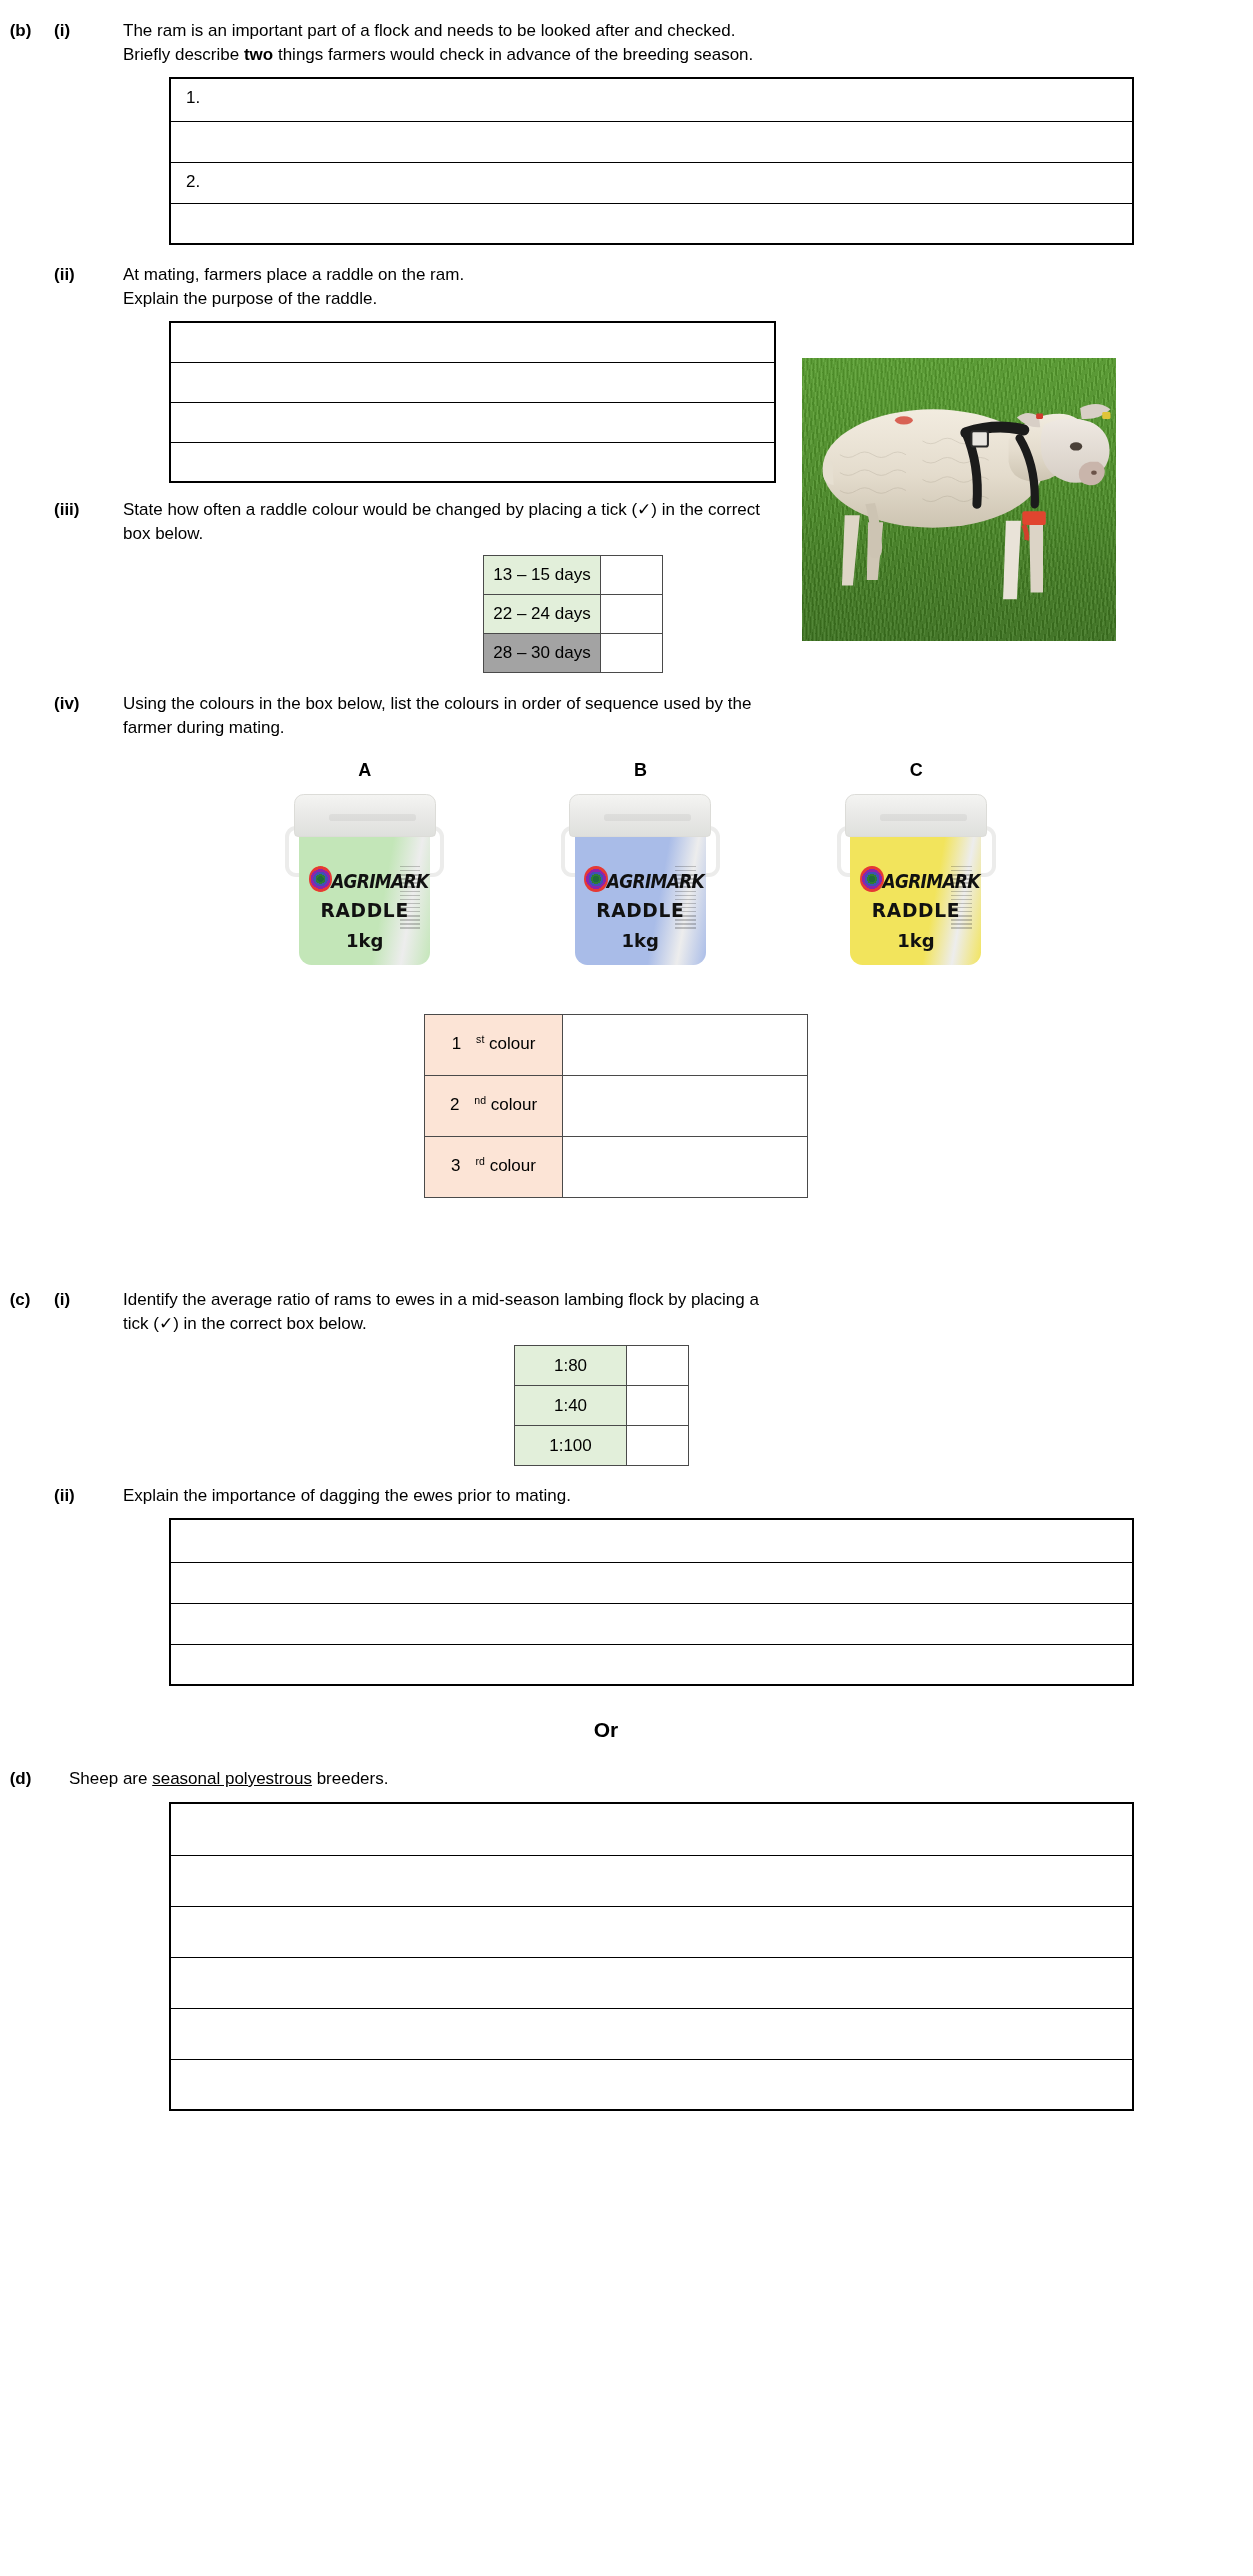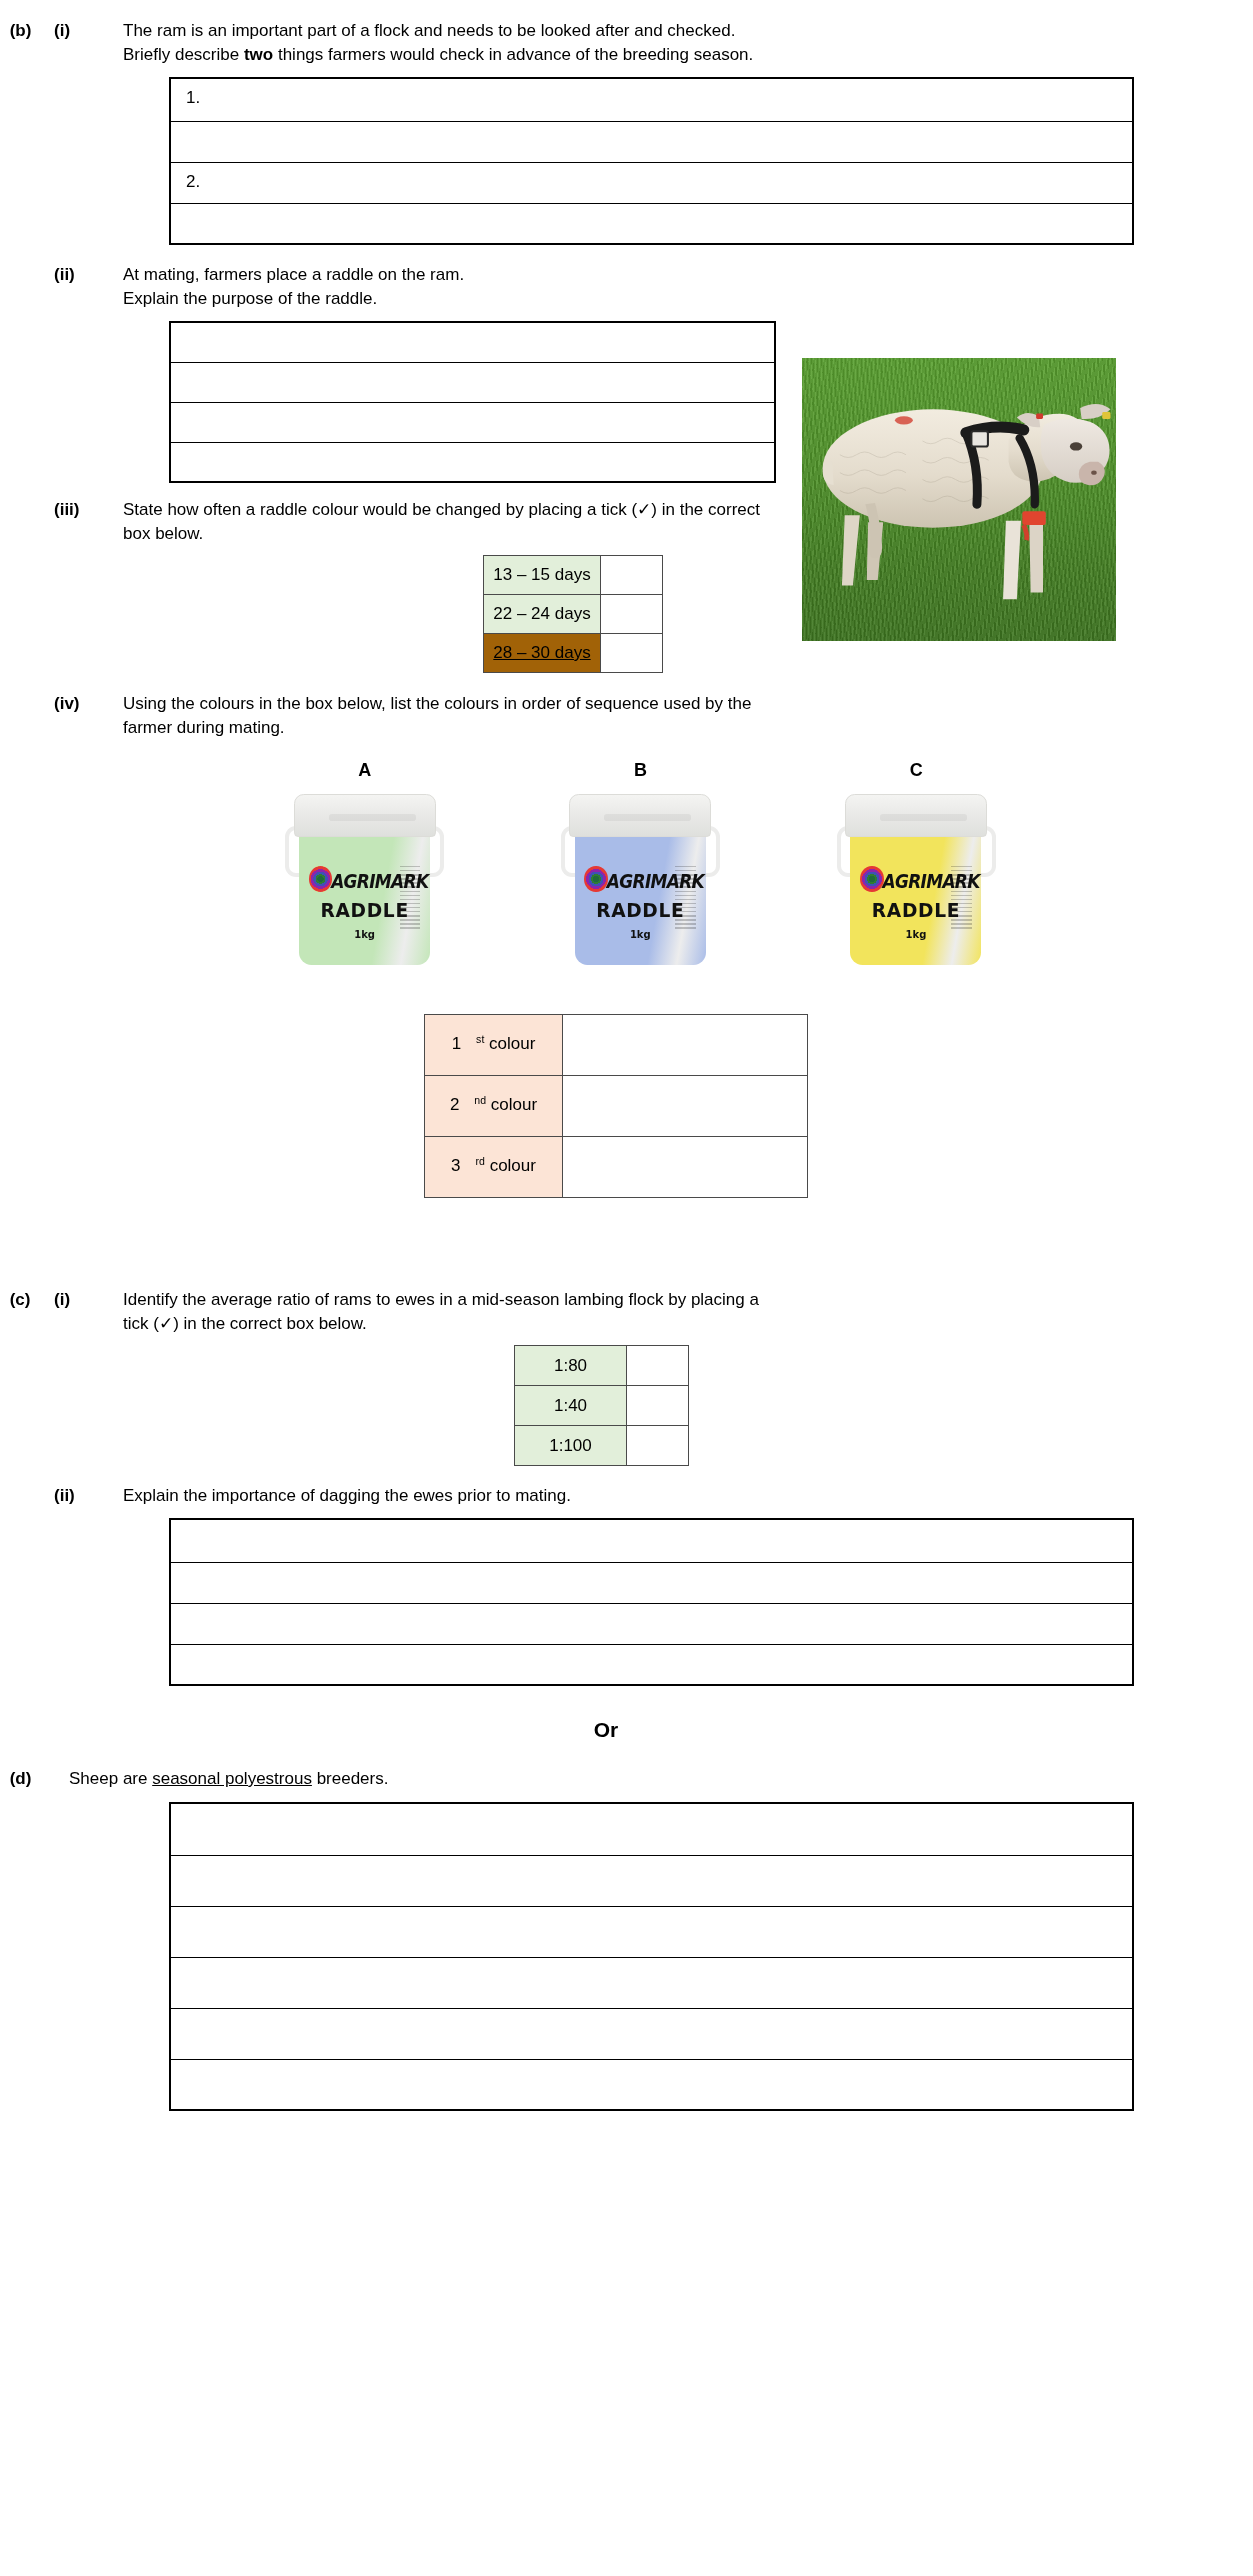--- a/index.html
+++ b/index.html
@@ -189,21 +189,21 @@
     color: #111;
     font-family: "DejaVu Sans", sans-serif;
   }
   .bk-kg {
     position: absolute;
     left: 0;
     right: 0;
     top: 98px;
     text-align: center;
     font-weight: bold;
-    font-size: 10px;
+    font-size: 18px;
     color: #111;
     font-family: "DejaVu Sans", sans-serif;
   }
   .bk-sidetext {
     position: absolute;
     right: 9.7px;
     top: 36px;
     width: 20.7px;
     height: 63px;
     background:
@@ -379,21 +379,21 @@
     <tbody>
         <tr>
       <td class="opt-label" style="background: rgb(226, 239, 218);">13 – 15 days</td>
       <td class="opt-tick"></td>
     </tr>
     <tr>
       <td class="opt-label" style="background: rgb(226, 239, 218);">22 – 24 days</td>
       <td class="opt-tick"></td>
     </tr>
     <tr>
-      <td class="opt-label" style="background: #a16207; text-decoration: underline;">28 – 30 days</td>
+      <td class="opt-label" style="background: #a3a3a3;">28 – 30 days</td>
       <td class="opt-tick"></td>
     </tr>
   </tbody>
     </table>
 
   <div class="q-row" style="margin-top:19.3px;">
     <div class="lbl-outer"></div>
     <div class="lbl-roman">(iv)</div>
     <div class="q-text">
       <p>Using the colours in the box below, list the colours in order of sequence used by the</p>

